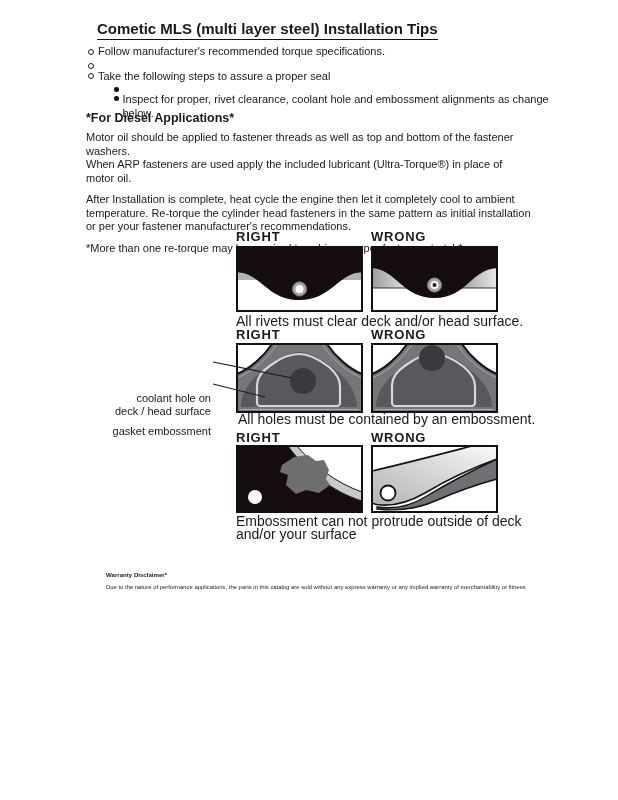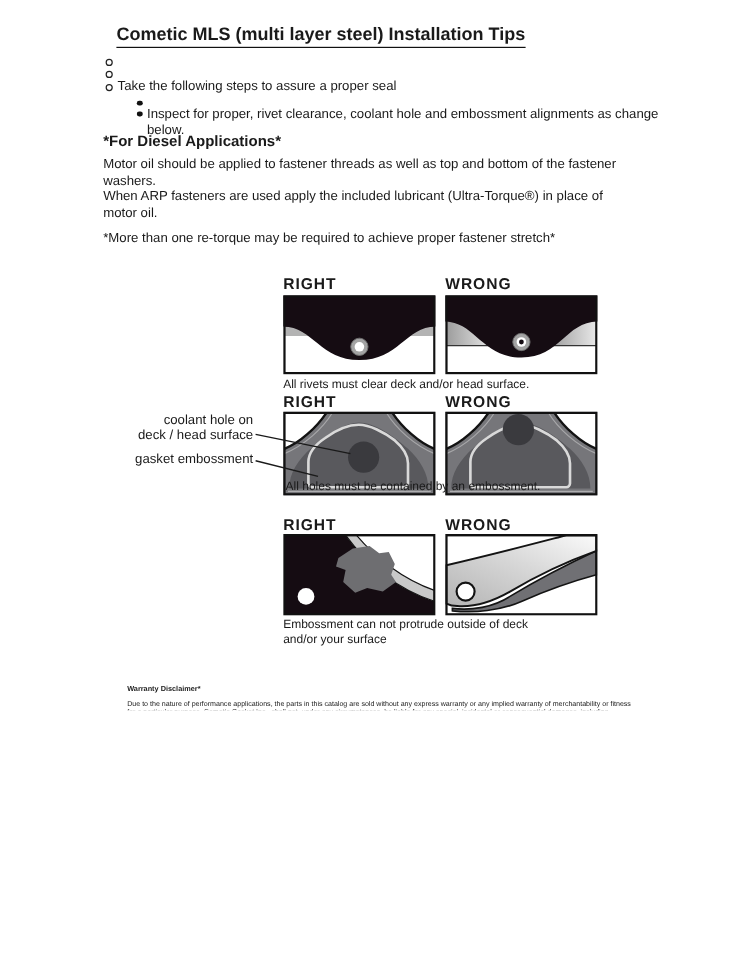--- a/index.html
+++ b/index.html
@@ -21,40 +21,41 @@
   .lvl2 .marker{background:#111;width:4.5px;height:4.5px;border:0;}
   
   .diesel{position:absolute;left:86px;top:111px;width:446px;font-size:11px;line-height:13.5px;}
   .diesel h2{font-size:12.5px;line-height:14px;margin:0 0 6px 0;}
   .diesel p{margin:0 0 8px 0;white-space:pre-line;}
   
   .diagrams{position:absolute;left:0;top:225px;width:618px;height:322px;}
   .dg-title{position:absolute;width:127px;text-align:left;font-weight:bold;font-size:13px;letter-spacing:0.8px;}
   .panel{position:absolute;width:127px;}
   .panel svg{display:block;}
-  .caption{position:absolute;font-size:10px;line-height:12.5px;white-space:pre-line;}
-  .ann{position:absolute;right:407px;font-size:11px;line-height:12.5px;text-align:right;white-space:pre-line;}
+  .caption{position:absolute;font-size:14px;line-height:12.5px;white-space:pre-line;}
+  .ann{position:absolute;right:407px;font-size:11px;line-height:12.5px;text-align:right;white-space:pre-line;margin-top:48px;}
   .leader-overlay{position:absolute;left:0;top:0;pointer-events:none;z-index:5;}
   
   .legal{position:absolute;left:106px;top:572px;width:424px;font-size:5.9px;line-height:6.3px;color:#222;}
   .legal h3{font-size:6.1px;margin:0 0 6px 0;}
   .legal p{margin:0 0 6px 0;white-space:pre-line;}
   
   .page-code{position:absolute;left:388px;top:755px;font-size:14.5px;letter-spacing:0.3px;text-align:right;}
 </style>
 </head>
 <body>
 
 <div class="page">
 
   <div class="title">Cometic MLS (multi layer steel) Installation Tips</div>
 
   <div class="bullets">
     <div class="b-row lvl1">
       <span class="marker"></span>
+      <span>Follow manufacturer's recommended torque specifications.</span>
     </div>
     <div class="b-row lvl1">
       <span class="marker"></span>
     </div>
     <div class="b-row lvl1">
       <span class="marker"></span>
       <span>Take the following steps to assure a proper seal</span>
     </div>
     <div class="b-row lvl2">
       <span class="marker"></span>
@@ -62,20 +63,23 @@
     <div class="b-row lvl2">
       <span class="marker"></span>
       <span>Inspect for proper, rivet clearance, coolant hole and embossment alignments as change below.</span>
     </div>
   </div>
 
   <div class="diesel">
     <h2>*For Diesel Applications*</h2>
     <p>Motor oil should be applied to fastener threads as well as top and bottom of the fastener washers.
 When ARP fasteners are used apply the included lubricant (Ultra-Torque®) in place of motor oil.</p>
+    <p>After Installation is complete, heat cycle the engine then let it completely cool to ambient
+temperature. Re-torque the cylinder head fasteners in the same pattern as initial installation
+or per your fastener manufacturer's recommendations.</p>
     <p>*More than one re-torque may be required to achieve proper fastener stretch*</p>
   </div>
 
   <div class="diagrams">
 
     <div class="dg-title" style="left:236px;top:4px">RIGHT</div>
     <div class="dg-title" style="left:371px;top:4px">WRONG</div>
 
     <div class="panel" style="left:236px;top:21px">
       <svg width="127" height="66" viewBox="0 0 127 66">
@@ -143,21 +147,21 @@
         <path d="M91,1 C99,13 113,26 126,31" fill="none" stroke="#131313" stroke-width="2"></path>
         <path d="M41,1 C33,14 18,28 1,35" fill="none" stroke="#a8a8aa" stroke-width="1"></path>
         <path d="M86,1 C94,14 109,28 126,35" fill="none" stroke="#a8a8aa" stroke-width="1"></path>
         <path d="M5,64 C5,52 12,40 24,30 C40,16 54,9 63,9 C76,9 92,20 104,31 C114,40 121,52 121,64 Z" fill="#59595d"></path>
         <path d="M21,60 L21,42 C21,35 26,28 35,22 C46,14 56,11 63,11 C72,11 84,17 93,24 C100,30 104,36 104,43 L104,60 C104,61.5 102.5,63 101,63 L24,63 C22.5,63 21,61.5 21,60 Z" fill="none" stroke="#d9d9d9" stroke-width="2.2"></path>
         <line x1="4" y1="66.5" x2="123" y2="66.5" stroke="#aeaeb0" stroke-width="1.2"></line>
         <circle cx="61" cy="15" r="13" fill="#3a3a3e"></circle>
         <rect x="1" y="1" width="125" height="68" fill="none" stroke="#111111" stroke-width="2"></rect>
       </svg>
     </div>
-    <div class="caption" style="left:238px;top:175px">All holes must be contained by an embossment.</div>
+    <div class="caption" style="left:238px;top:188px">All holes must be contained by an embossment.</div>
 
     <div class="dg-title" style="left:236px;top:205px">RIGHT</div>
     <div class="dg-title" style="left:371px;top:205px">WRONG</div>
 
     <div class="panel" style="left:236px;top:220px">
       <svg width="127" height="68" viewBox="0 0 127 68">
         <rect x="0" y="0" width="127" height="68" fill="#ffffff"></rect>
         <path d="M1,1 H52 C70,26 97,47 126,56 V67 H1 Z" fill="#150c12"></path>
         <path d="M52,1 C70,26 97,47 126,56 L126,47 C100,38 77,20 61,1 Z" fill="#c9c9c9" stroke="#131313" stroke-width="1"></path>
         <path d="M46,20 L58,12 L72,10 L80,16 L88,15 L93,25 L90,34 L94,40 L83,48 L70,45 L60,49 L50,40 L52,30 L44,27 Z" fill="#6e6e71"></path>

